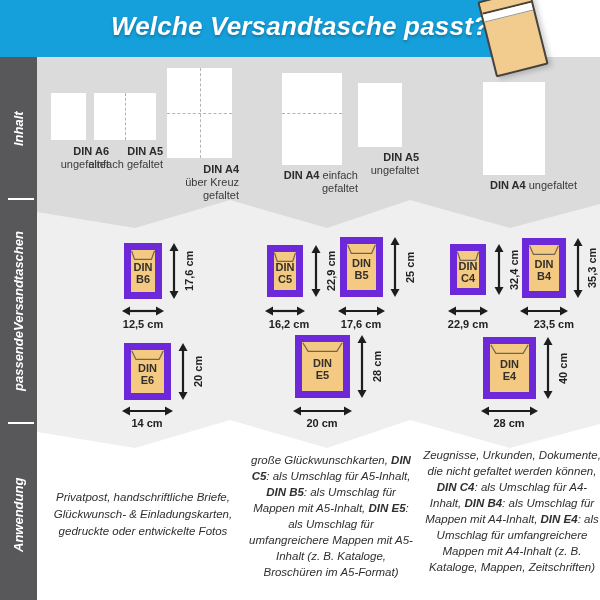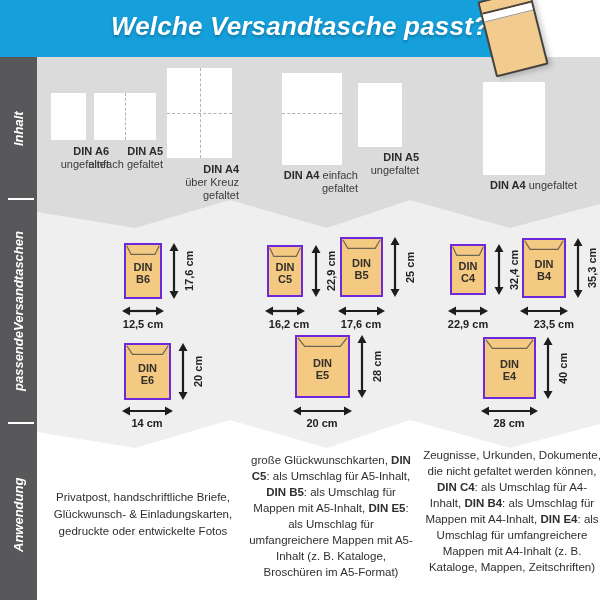--- a/index.html
+++ b/index.html
@@ -35,33 +35,33 @@
 
   
   .sheet{position:absolute;background:#ffffff;}
   .dash-v{position:absolute;top:0;bottom:0;left:50%;width:0;border-left:1px dashed #b3b3b3;}
   .dash-h{position:absolute;left:0;right:0;top:50%;height:0;border-top:1px dashed #b3b3b3;}
   .fmt-label{position:absolute;font-size:11px;line-height:13px;color:#3a3a3a;text-align:right;}
   .fmt-label b{color:#2b2b2b;}
   .fmt-label b.blk{display:block;}
 
   
-  .env{position:absolute;background:#f4c981;border:2px solid #6d28d9;box-sizing:border-box;
+  .env{position:absolute;background:#f4c981;border:7px solid #6d28d9;box-sizing:border-box;
        display:flex;align-items:center;justify-content:center;}
   .flap{position:absolute;top:0;left:0;width:100%;height:11px;}
   .env-name{font-weight:bold;font-size:11px;line-height:12px;text-align:center;color:#33302b;margin-top:4px;}
   .arrow{position:absolute;}
   .arrow svg{display:block;}
   .vdim{position:absolute;width:16px;writing-mode:vertical-rl;transform:rotate(180deg);
         text-align:center;line-height:16px;white-space:nowrap;
         font-weight:bold;font-size:11px;color:#222;}
   .hdim{position:absolute;font-weight:bold;font-size:11px;color:#222;text-align:center;white-space:nowrap;}
 
   
-  .app-text{position:absolute;font-size:11.5px;color:#2f2f2f;text-align:center;}
+  .app-text{position:absolute;font-style:italic;font-size:11.5px;color:#2f2f2f;text-align:center;}
   .app-text b{font-weight:bold;}
 </style>
 </head>
 <body>
 
 <div class="page">
 
   <div class="sec1"></div>
   <div class="sec2"></div>
   <div class="zig zig1"></div>

